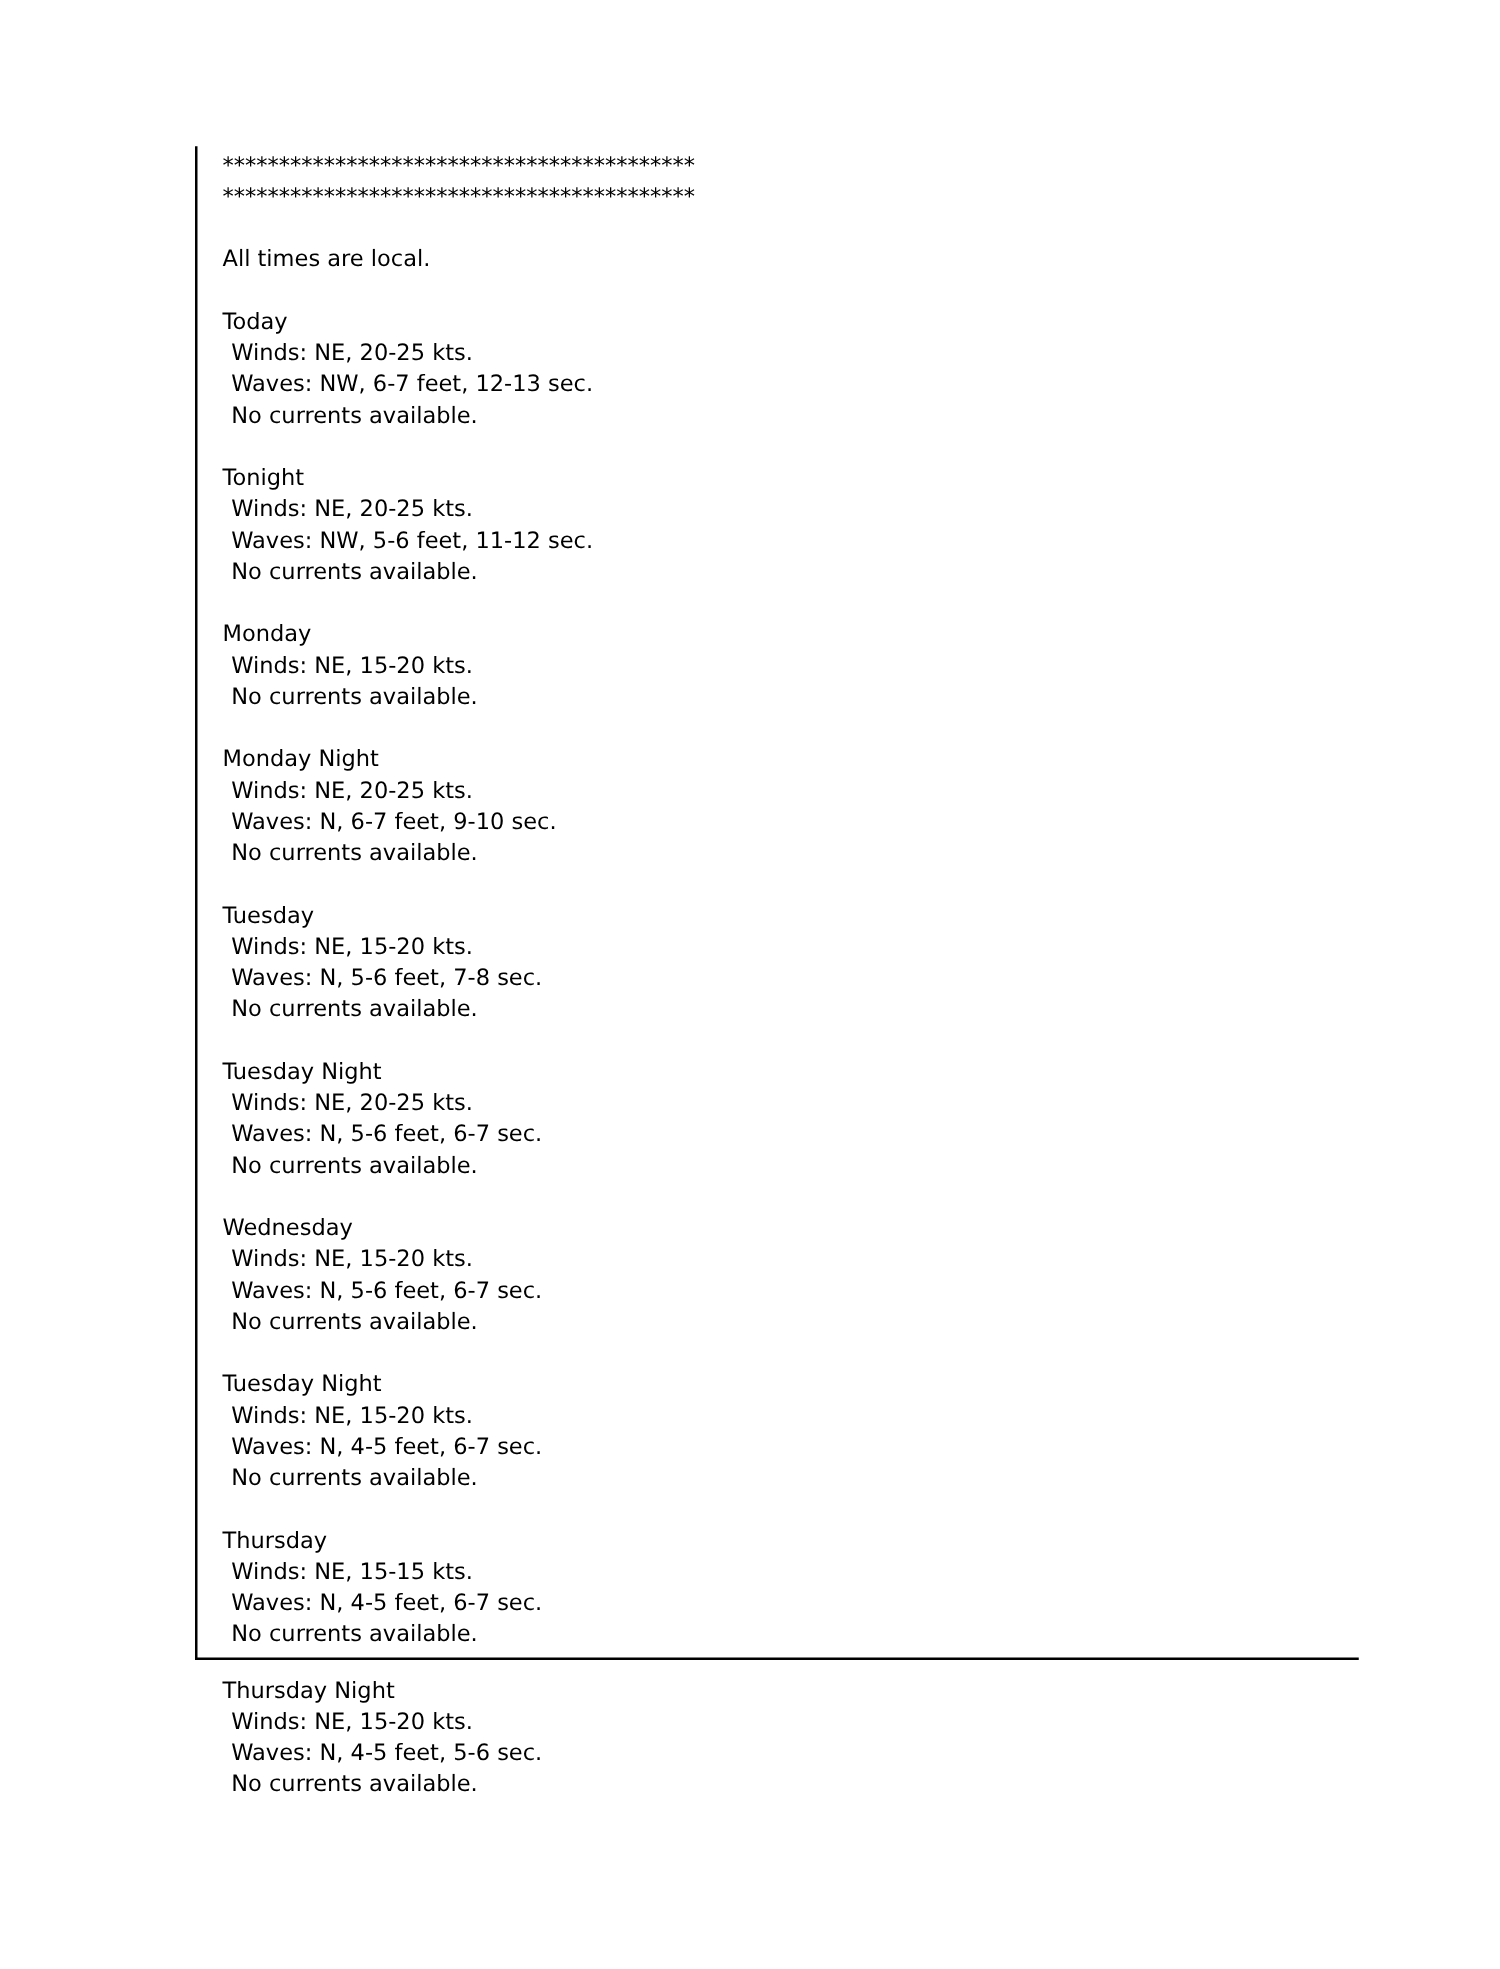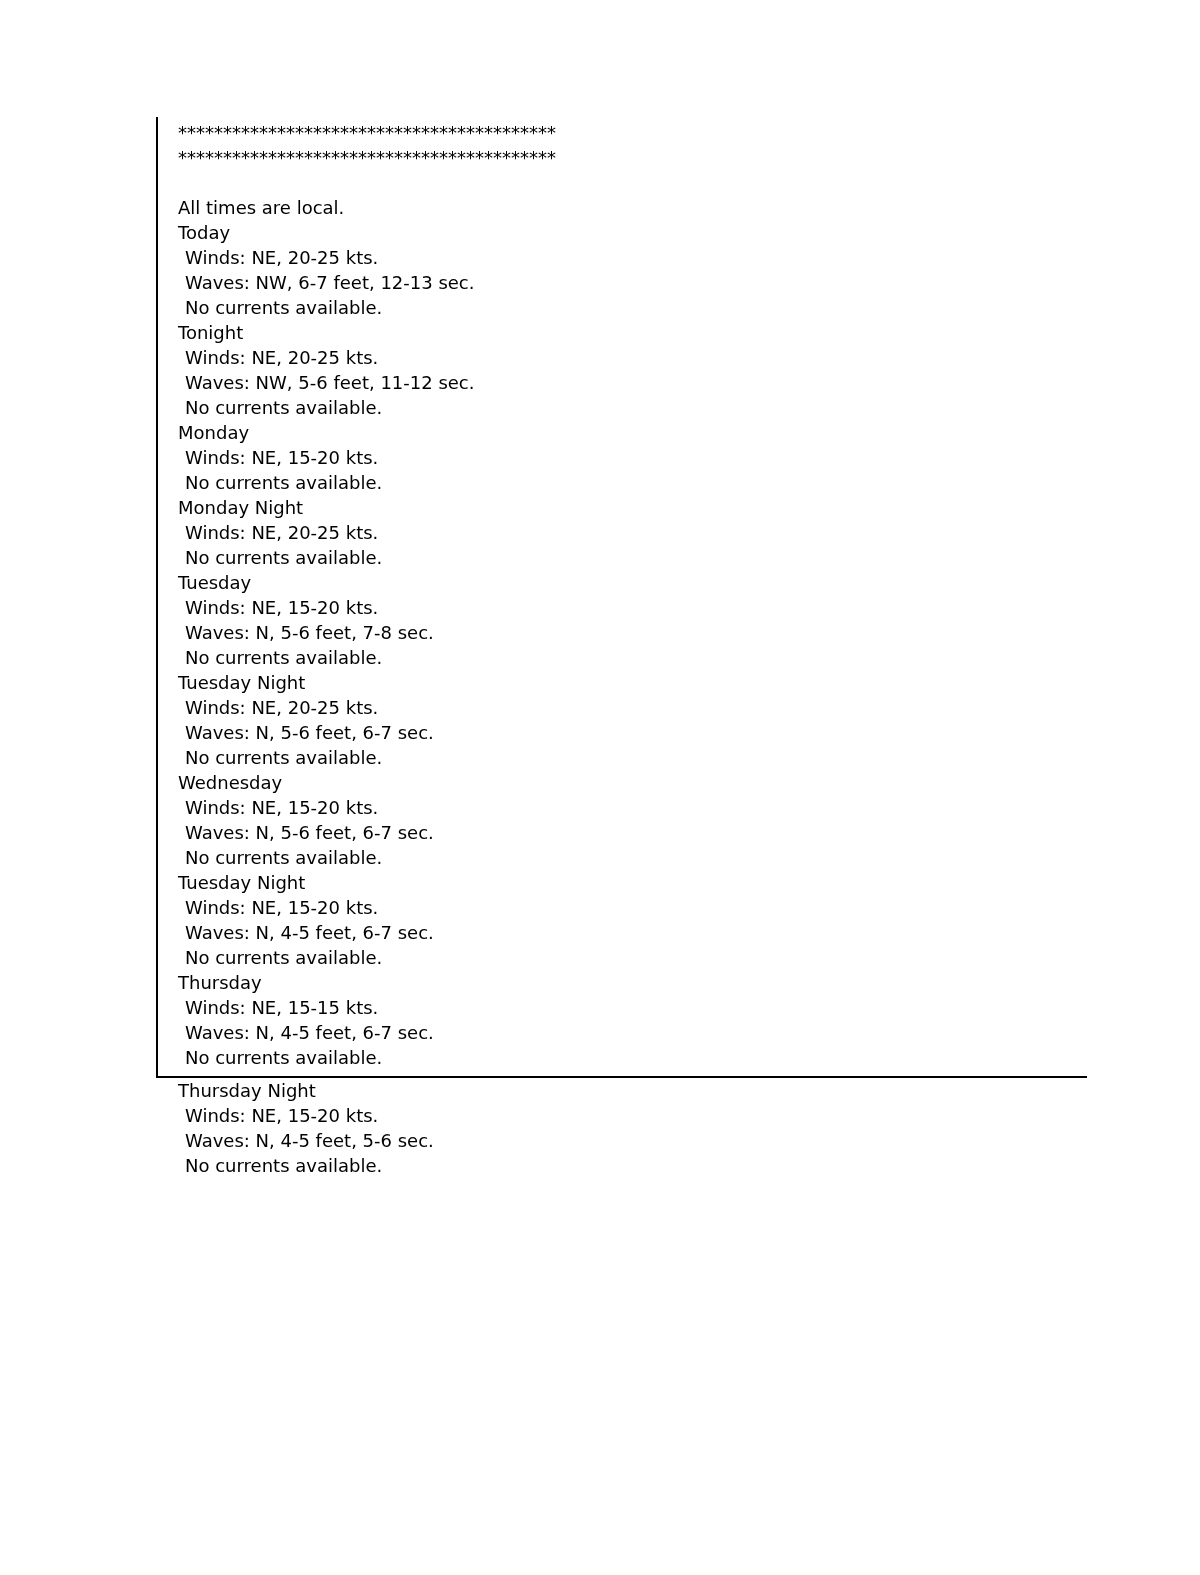--- a/index.html
+++ b/index.html
@@ -28,22 +28,22 @@
   }
   .doc-box {
     width: 931px;
     border-left: 2px solid var(--bd);
     border-bottom: 2px solid var(--bd);
     padding: 3px 0 6px 20px;
   }
   .line { white-space: pre-wrap; min-height: 25px; }
   .indent { padding-left: 7px; }
   .notice-block { margin-top: 25px; }
-  .section { }
-  .after-box { padding-left: 22px; }
+  .section { margin-top: 25px; }
+  .after-box { margin-top: 12px; padding-left: 22px; }
   .after-box .section { margin-top: 0; }
 </style>
 </head>
 <body>
 
 <div class="page">
   <div class="frame">
 
     <div class="doc-box">
       <div>
@@ -67,20 +67,21 @@
     <div class="line indent">No currents available.</div>
   </div>
           <div class="section">
     <div class="line period-name">Monday</div>
     <div class="line indent">Winds: NE, 15-20 kts.</div>
     <div class="line indent">No currents available.</div>
   </div>
           <div class="section">
     <div class="line period-name">Monday Night</div>
     <div class="line indent">Winds: NE, 20-25 kts.</div>
+    <div class="line indent">Waves: N, 6-7 feet, 9-10 sec.</div>
     <div class="line indent">No currents available.</div>
   </div>
           <div class="section">
     <div class="line period-name">Tuesday</div>
     <div class="line indent">Winds: NE, 15-20 kts.</div>
     <div class="line indent">Waves: N, 5-6 feet, 7-8 sec.</div>
     <div class="line indent">No currents available.</div>
   </div>
           <div class="section">
     <div class="line period-name">Tuesday Night</div>

